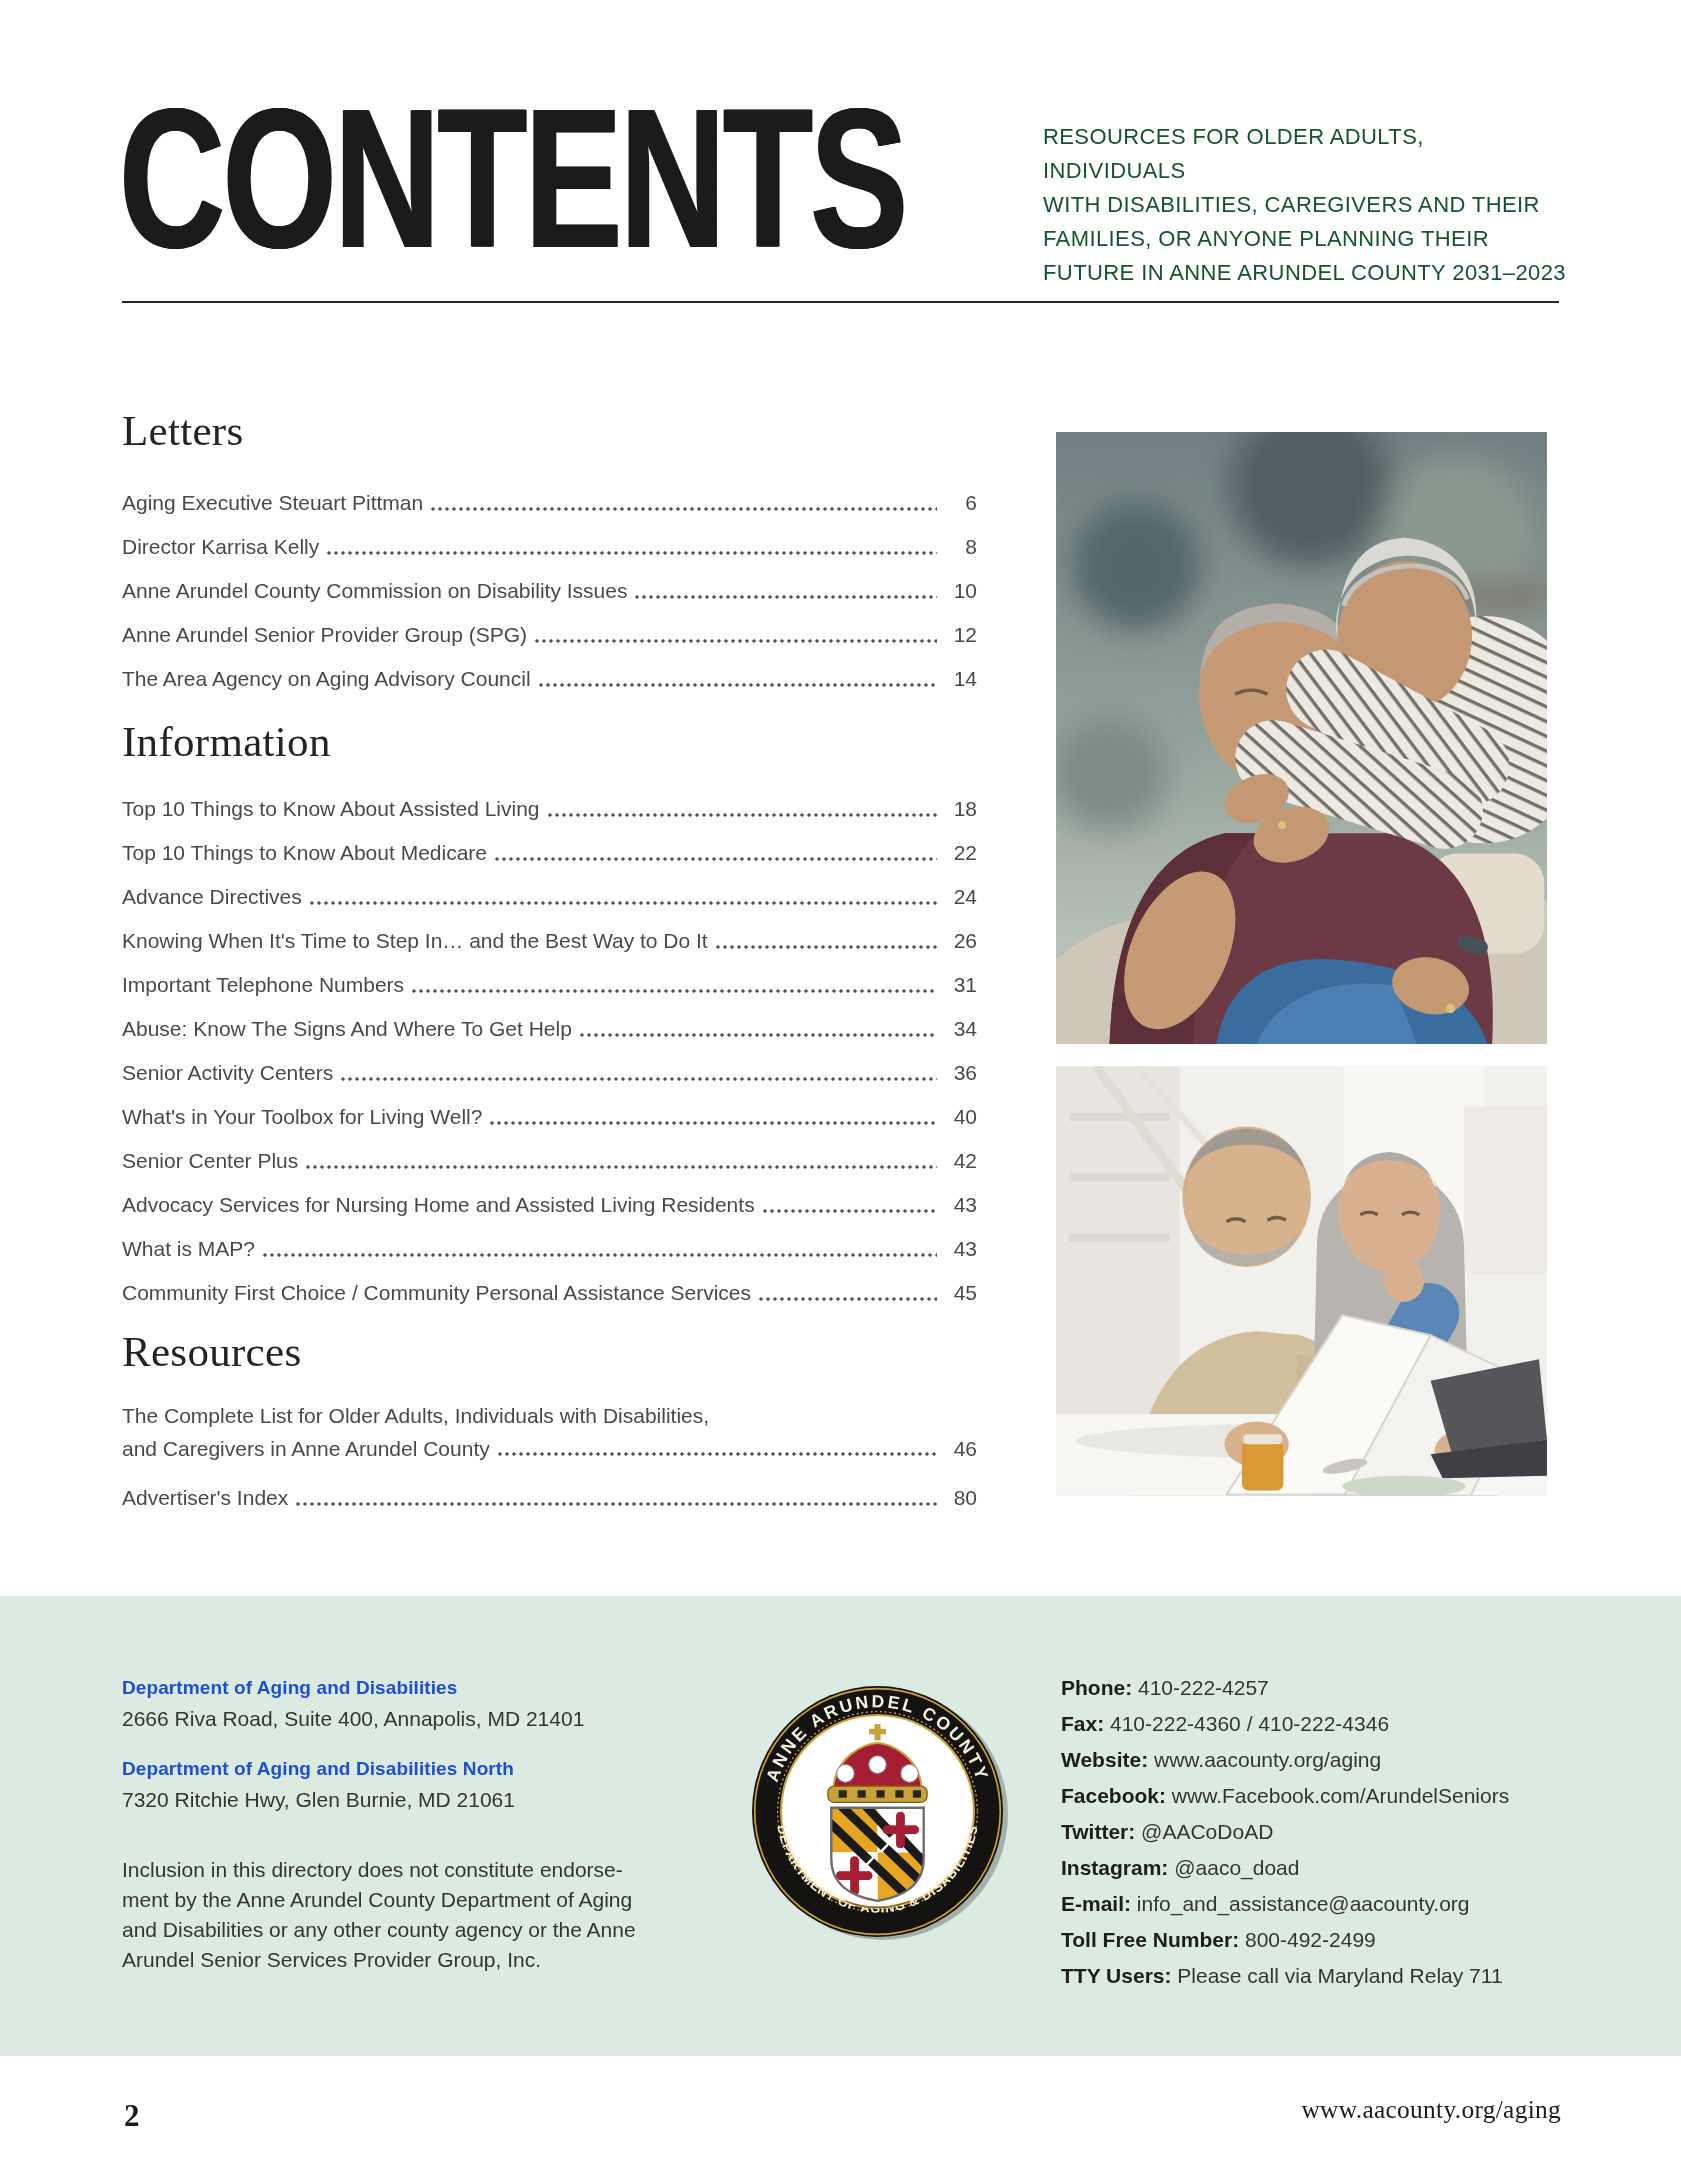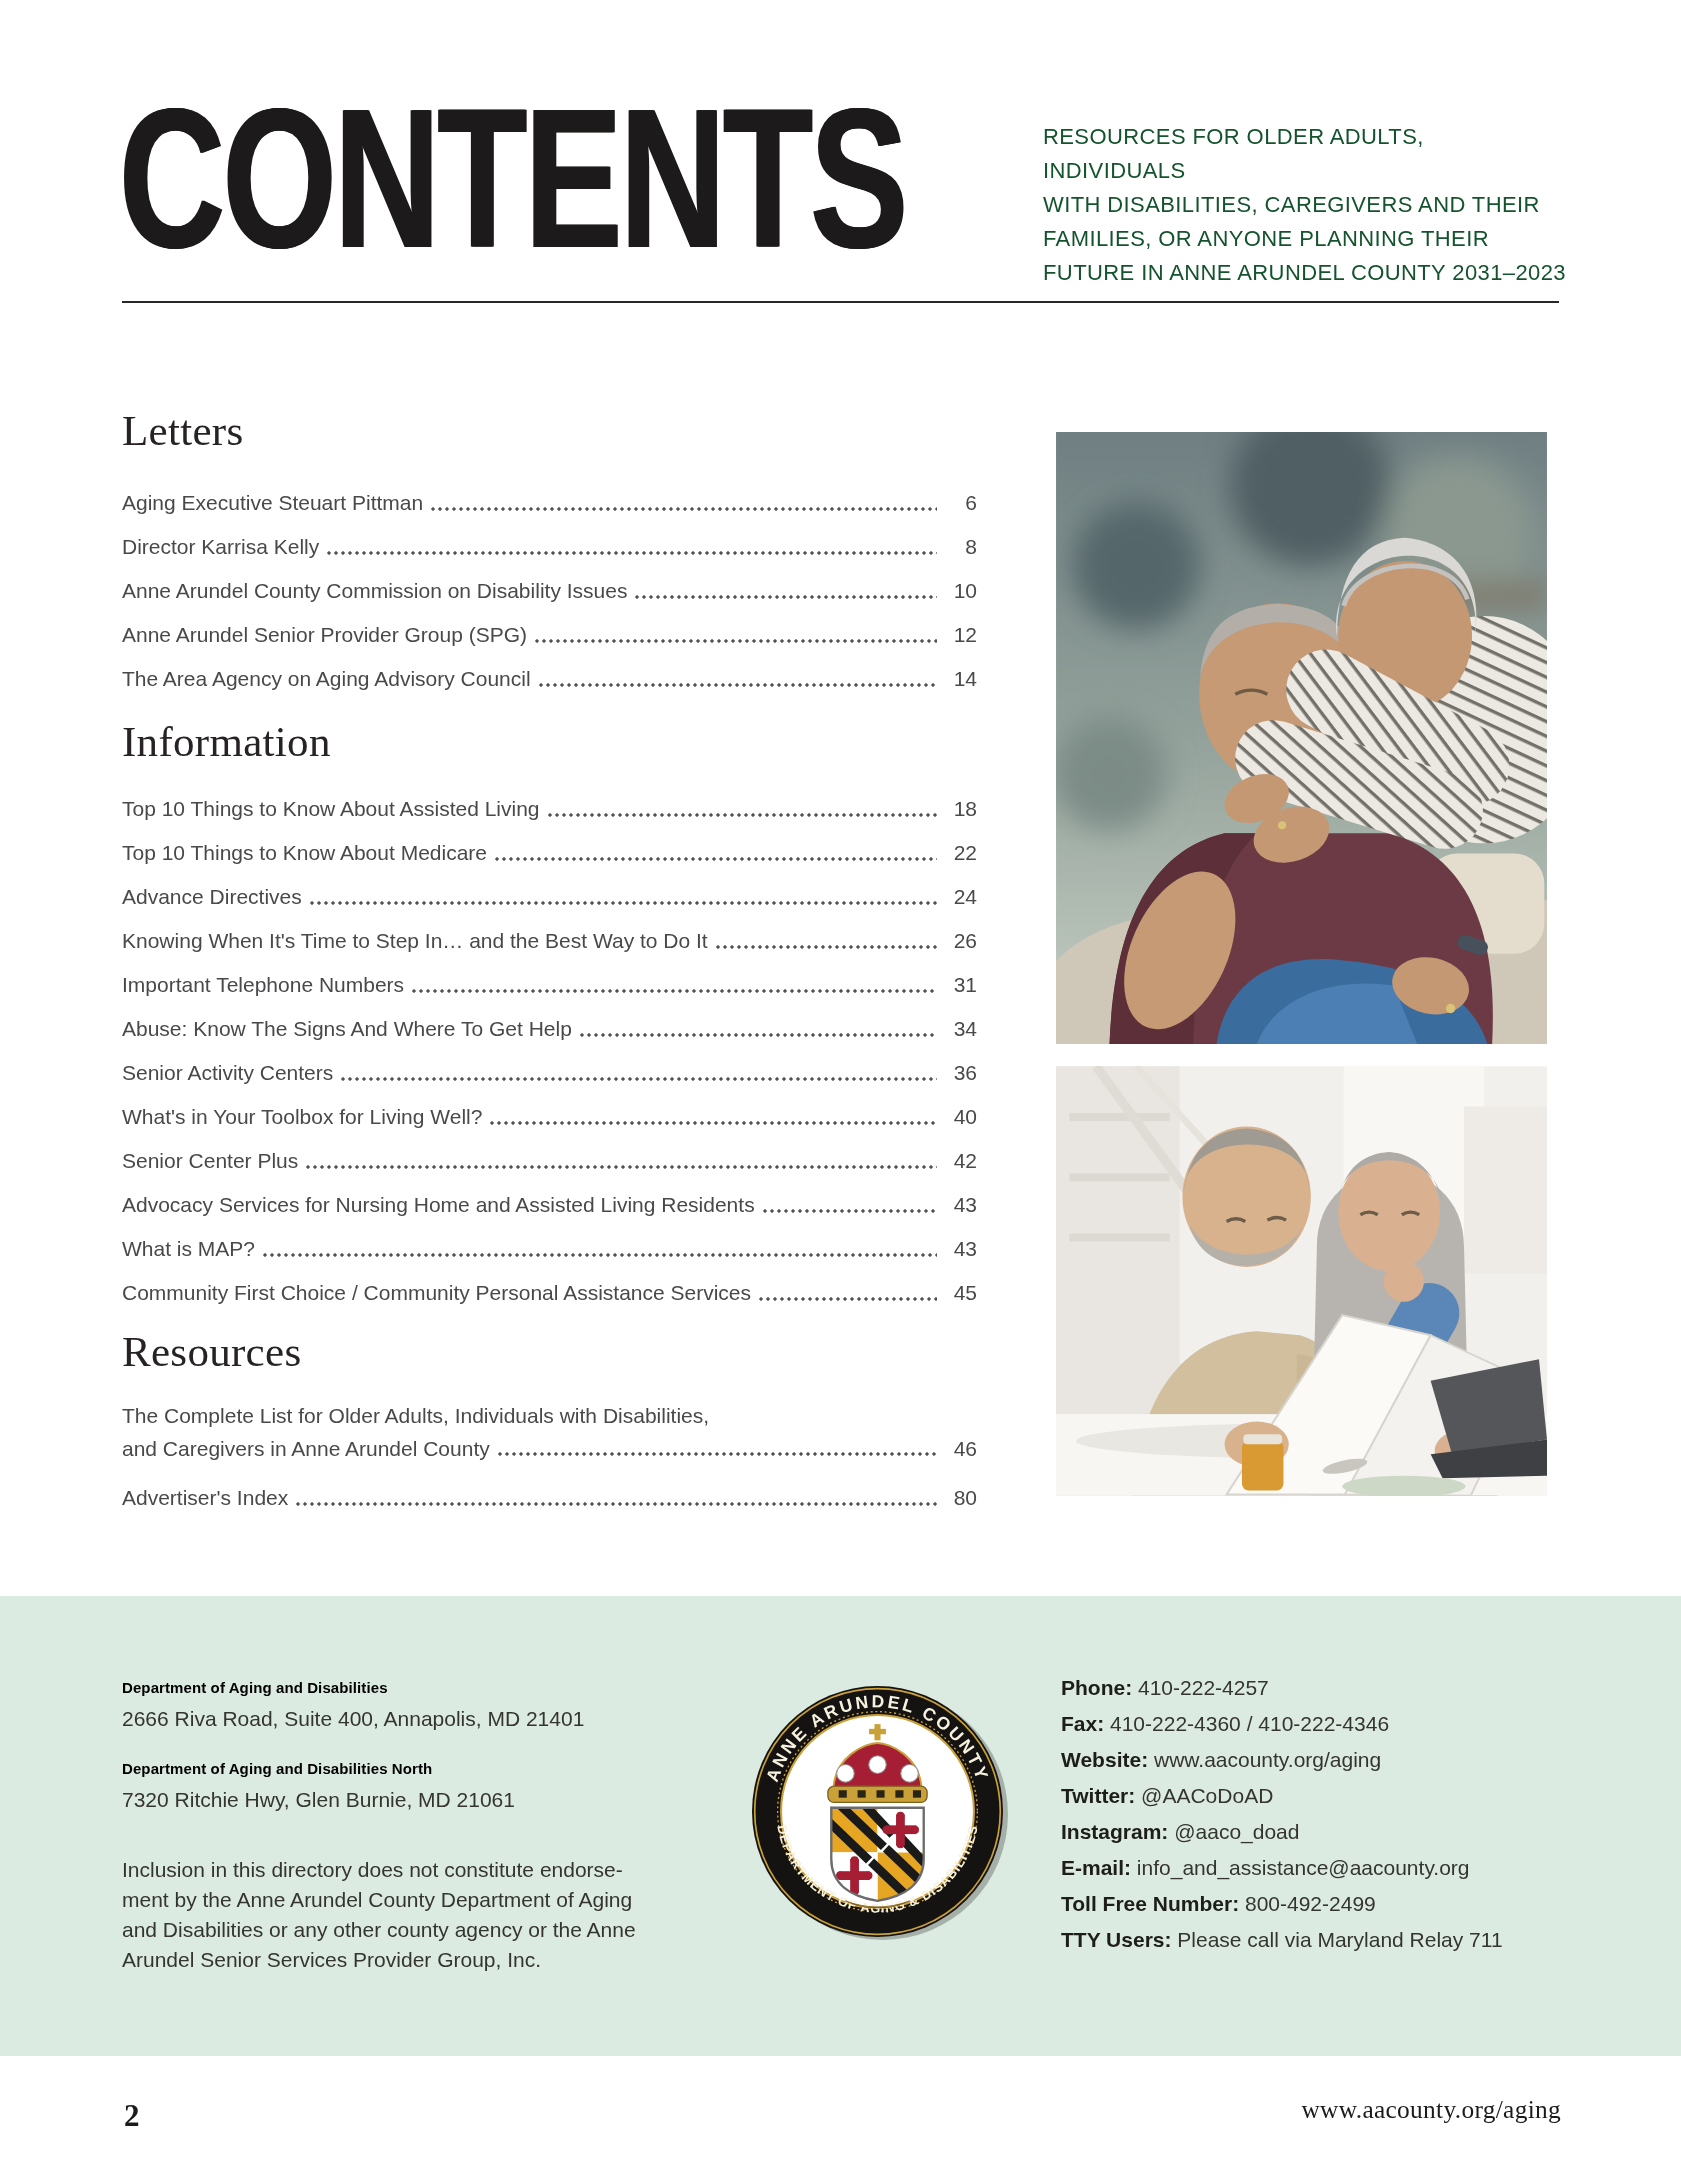--- a/index.html
+++ b/index.html
@@ -45,21 +45,21 @@
     background-size:7px 4px;background-repeat:repeat-x;background-position:left center;
   }
   .pageno{min-width:35px;text-align:right;}
   
   .photo{position:absolute;display:block;}
   #photo1{left:1056px;top:432px;}
   #photo2{left:1056px;top:1066px;}
   
   .green{position:absolute;left:0;top:1596px;width:1681px;height:460px;background:#dcebe2;}
   .dept{position:absolute;left:122px;top:76px;width:656px;color:#35352f;font-size:21px;}
-  .dept h3{font-size:15px;font-weight:700;color:#000000;margin:0;line-height:32px;letter-spacing:0.1px;}
+  .dept h3{font-size:19px;font-weight:700;color:#1d4ed8;margin:0;line-height:32px;letter-spacing:0.1px;}
   .dept .addr{line-height:29.4px;margin:0 0 20px;}
   .dept .para{margin-top:40px;line-height:30px;}
   .seal-wrap{position:absolute;left:751px;top:89px;width:253px;height:253px;
     filter:drop-shadow(5.4px 3.3px 0 rgba(120,128,122,.55));}
   .contacts{position:absolute;left:1061px;top:74px;font-size:21px;color:#35352f;}
   .contacts .cline{line-height:36px;white-space:nowrap;}
   .contacts .clabel{font-weight:700;color:#1d1d1a;}
   
   .pf-num{position:absolute;left:124px;top:2098px;font-family:"Liberation Serif", serif;
     font-size:31px;font-weight:700;color:#1b1b1b;}
@@ -373,20 +373,21 @@
       </g>
       <path d="M119,182 L256,182 L256,258 C256,296 226,314 187.5,320 C149,314 119,296 119,258 Z" fill="none" stroke="#6c6c6c" stroke-width="3.5"></path>
       <path d="M140,320 Q187.5,338 235,320 Q210,332 187.5,330 Q165,332 140,320 Z" fill="#caa039" stroke="#7e611c" stroke-width="1.5"></path>
     </g>
   </svg>
 
   <div class="contacts">
       <div class="cline"><span class="clabel">Phone: </span><span class="cvalue">410-222-4257</span></div>
       <div class="cline"><span class="clabel">Fax: </span><span class="cvalue">410-222-4360 / 410-222-4346</span></div>
       <div class="cline"><span class="clabel">Website: </span><span class="cvalue">www.aacounty.org/aging</span></div>
+      <div class="cline"><span class="clabel">Facebook: </span><span class="cvalue">www.Facebook.com/ArundelSeniors</span></div>
       <div class="cline"><span class="clabel">Twitter: </span><span class="cvalue">@AACoDoAD</span></div>
       <div class="cline"><span class="clabel">Instagram: </span><span class="cvalue">@aaco_doad</span></div>
       <div class="cline"><span class="clabel">E-mail: </span><span class="cvalue">info_and_assistance@aacounty.org</span></div>
       <div class="cline"><span class="clabel">Toll Free Number: </span><span class="cvalue">800-492-2499</span></div>
       <div class="cline"><span class="clabel">TTY Users: </span><span class="cvalue">Please call via Maryland Relay 711</span></div>
     </div>
 </section>
 
 <div class="pf-num">2</div>
 <div class="pf-site">www.aacounty.org/aging</div>

